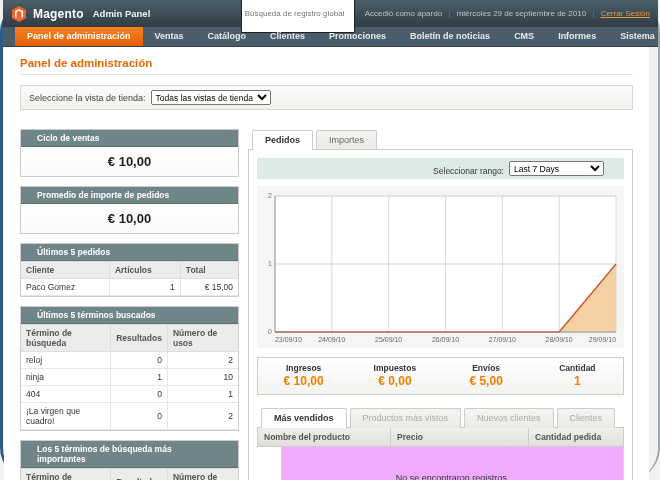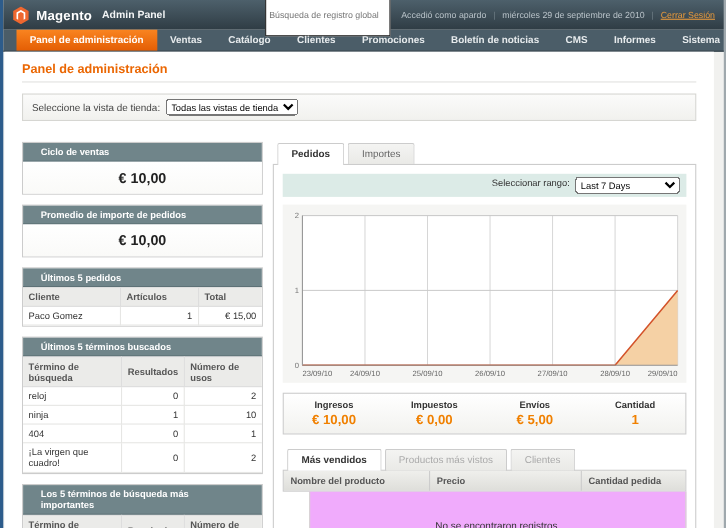--- a/index.html
+++ b/index.html
@@ -3,21 +3,21 @@
 <meta charset="utf-8">
 <style>
   * { margin:0; padding:0; box-sizing:border-box; }
   html,body { width:660px; height:480px; }
   body {
     font-family:"Liberation Sans", sans-serif;
     background:#f1f1ef;
     position:relative;
     overflow:hidden;
   }
-  .frame { width:660px; height:480px; border-left:3px solid #2d5c8b; border-right:2px solid #9fa8ad; }
+  .frame { width:660px; height:480px; border-left:3px solid #2d5c8b; border-right:2px solid #9fa8ad;border-radius:32px; }
 
   
   .hdr {
     height:27px; display:flex; align-items:center;
     background:linear-gradient(#4d606b, #2f3c44);
     padding:0 8px; color:#fff;
   }
   .logo-wrap { display:flex; align-items:center; gap:6px; }
   .logo-badge { width:16px; height:16px; display:inline-block; }
   .logo-title { font-size:12px; font-weight:bold; letter-spacing:.2px; }
@@ -87,22 +87,22 @@
   .tab {
     font-size:9px; padding:4px 12px; border:1px solid #ccc; border-bottom:none;
     background:linear-gradient(#f4f4f2,#e9e9e6); color:#666; cursor:pointer;
     position:relative; top:1px; border-radius:2px 2px 0 0;
   }
   .tab.active { background:#fff; font-weight:bold; color:#333; z-index:2; padding-bottom:5px; }
   .tab.disabled { color:#aaa; }
   .panel { border:1px solid #ccc; background:#fff; padding:8px; position:relative; z-index:1; }
 
   .range-strip {
-    background:#dcebe7; padding:3px 6px; font-size:8.5px; color:#333;
-    display:flex; justify-content:flex-end; align-items:flex-start; gap:5px;
+    background:#dcebe7; padding:3px 20px; font-size:8.5px; color:#333;
+    display:flex; justify-content:flex-end; align-items:flex-end; gap:5px;
   }
 
   .chart-wrap { margin-top:7px; background:#f5f5f3; padding:4px 2px 0; }
   .chart-wrap svg { display:block; width:100%; height:158px; }
 
   .stats {
     display:flex; border:1px solid #ccc; margin-top:9px;
     background:linear-gradient(#fff,#f2f2ef); text-align:center;
   }
   .stat { flex:1; padding:5px 2px 6px; }
@@ -315,20 +315,21 @@
             </div>
             <div class="stat">
               <div class="stat-label">Cantidad</div>
               <div class="stat-value">1</div>
             </div>
           </div>
 
           <div class="tabs-row bottom-tabs">
             <span class="tab active">Más vendidos</span>
             <span class="tab disabled">Productos más vistos</span>
+            <span class="tab disabled">Nuevos clientes</span>
             <span class="tab disabled">Clientes</span>
           </div>
           <div class="grid-head">
             <div class="gh-name">Nombre del producto</div>
             <div class="gh-price">Precio</div>
             <div class="gh-qty">Cantidad pedida</div>
           </div>
           <div class="grid-body">No se encontraron registros.</div>
         </div>
       </div>

